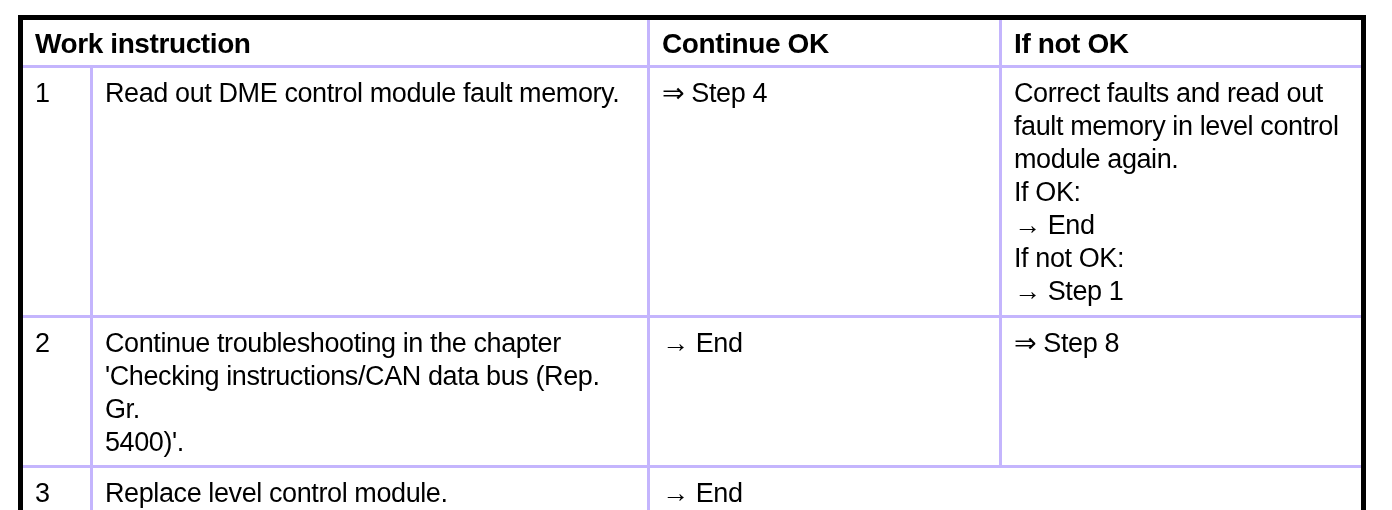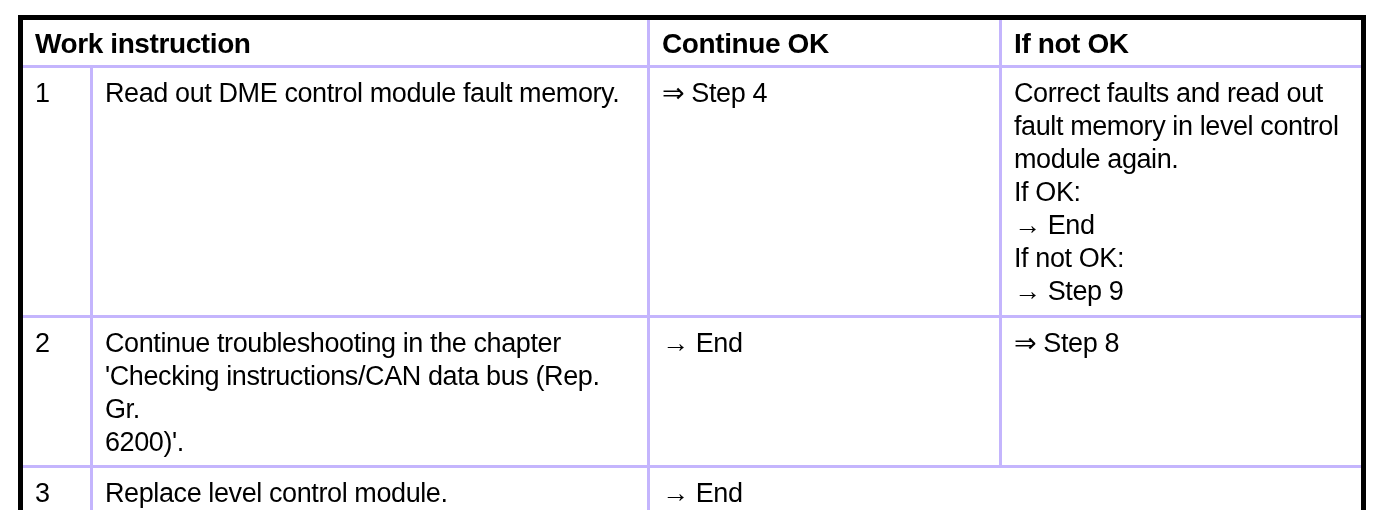--- a/index.html
+++ b/index.html
@@ -76,28 +76,28 @@
       <tr class="row-1">
         <td class="step-col">1</td>
         <td>Read out DME control module fault memory.</td>
         <td>⇒ Step 4</td>
         <td class="preline">Correct faults and read out
 fault memory in level control
 module again.
 If OK:
 → End
 If not OK:
-→ Step 9</td>
+→ Step 1</td>
       </tr>
 
       <tr class="row-2">
         <td class="step-col">2</td>
         <td class="preline">Continue troubleshooting in the chapter
 'Checking instructions/CAN data bus (Rep. Gr.
-6200)'.</td>
+5400)'.</td>
         <td>→ End</td>
         <td>⇒ Step 8</td>
       </tr>
 
       <tr class="row-3">
         <td class="step-col">3</td>
         <td>Replace level control module.</td>
         <td colspan="2">→ End</td>
       </tr>
     </tbody>

